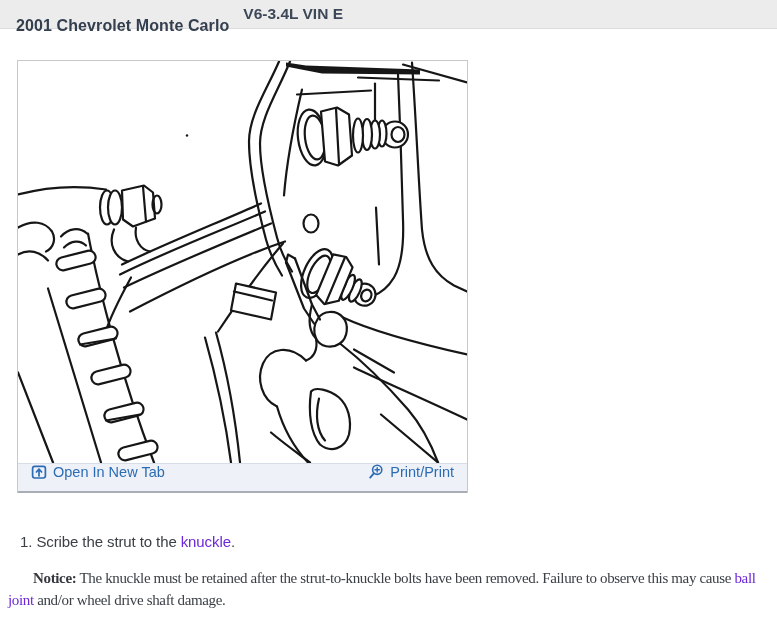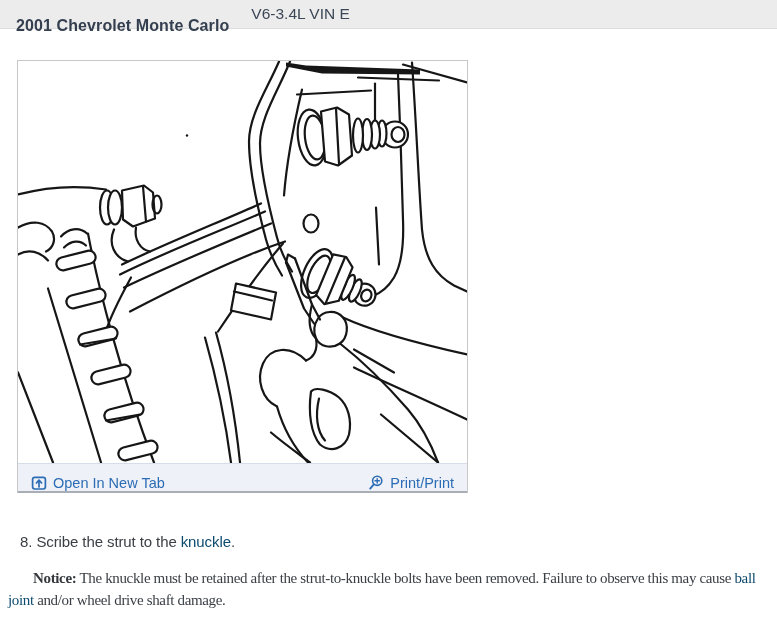--- a/index.html
+++ b/index.html
@@ -10,49 +10,49 @@
   }
   
   .page-header{
     height:28px;background:#ececec;border-bottom:1px solid #dcdcdc;
     display:flex;align-items:center;padding-left:16px;
   }
   .page-header .title-bold{
     font-weight:bold;font-size:16px;color:#333e4e;letter-spacing:.1px;margin-top:24px;
   }
   .page-header .title-reg{
-    font-weight:normal;font-size:15.5px;color:#3c4757;margin-left:22px;
+    font-weight:bold;font-size:15.5px;color:#3c4757;margin-left:14px;
   }
   
   .figure-panel{
     margin:31px 0 0 17px;width:451px;
     border:1px solid #c8c8c8;border-bottom:none;
     box-sizing:border-box;background:#fff;
   }
   .figure-image{width:449px;height:402px;background:#ffffff;display:block;}
   .figure-toolbar{
     height:27px;background:#eef1f7;
     border-top:1px solid #d7dde6;border-bottom:2px solid #a9aeb6;
-    display:flex;align-items:flex-end;justify-content:space-between;
+    display:flex;align-items:flex-start;justify-content:space-between;
     padding:0 13px;box-sizing:content-box;
   }
   .tb-link{
     display:flex;align-items:center;gap:6px;color:#2b6cb5;
     font-size:14.5px;cursor:pointer;text-decoration:none;
   }
   .tb-link svg{display:block;}
   
   .step-line{
     margin:40px 0 0 20px;font-size:15px;color:#3b4046;letter-spacing:-.1px;
   }
   .notice-para{
     margin:17px 12px 0 8px;font-size:15px;color:#3b4046;
     line-height:22px;text-indent:25px;letter-spacing:-.35px;font-family:Liberation Serif, serif;
   }
-  .inline-link{color:#0c4a6e;cursor:pointer;text-decoration:none;}
+  .inline-link{color:#6d28d9;cursor:pointer;text-decoration:none;}
   .notice-bold{font-weight:bold;color:#35393e;}
   
   .art{stroke:#161616;stroke-width:2.2;fill:none;stroke-linecap:round;stroke-linejoin:round;}
   .artf{stroke:#161616;stroke-width:2.2;fill:#ffffff;stroke-linecap:round;stroke-linejoin:round;}
 </style>
 </head>
 <body>
 
 <div class="page-header">
   <span class="title-bold">2001 Chevrolet Monte Carlo</span>
@@ -174,18 +174,18 @@
         <circle cx="9.2" cy="5.8" r="4.6" fill="none" stroke="#2b6cb5" stroke-width="1.6"></circle>
         <path d="M9.2,3.6 L9.2,8 M7,5.8 L11.4,5.8" stroke="#2b6cb5" stroke-width="1.4" stroke-linecap="round"></path>
         <path d="M5.8,9.4 L2.2,13.6" stroke="#2b6cb5" stroke-width="1.9" stroke-linecap="round"></path>
       </svg>
       <span>Print/Print</span>
     </a>
   </div>
 </div>
 
 <div class="step-line">
-  <span>8. Scribe the strut to the </span><a class="inline-link">knuckle</a><span>.</span>
+  <span>1. Scribe the strut to the </span><a class="inline-link">knuckle</a><span>.</span>
 </div>
 
 <div class="notice-para">
   <span class="notice-bold">Notice:</span><span> The knuckle must be retained after the strut-to-knuckle bolts have been removed. Failure to observe this may cause </span><a class="inline-link">ball joint</a><span> and/or wheel drive shaft damage.</span>
 </div>
 
 </body></html>

